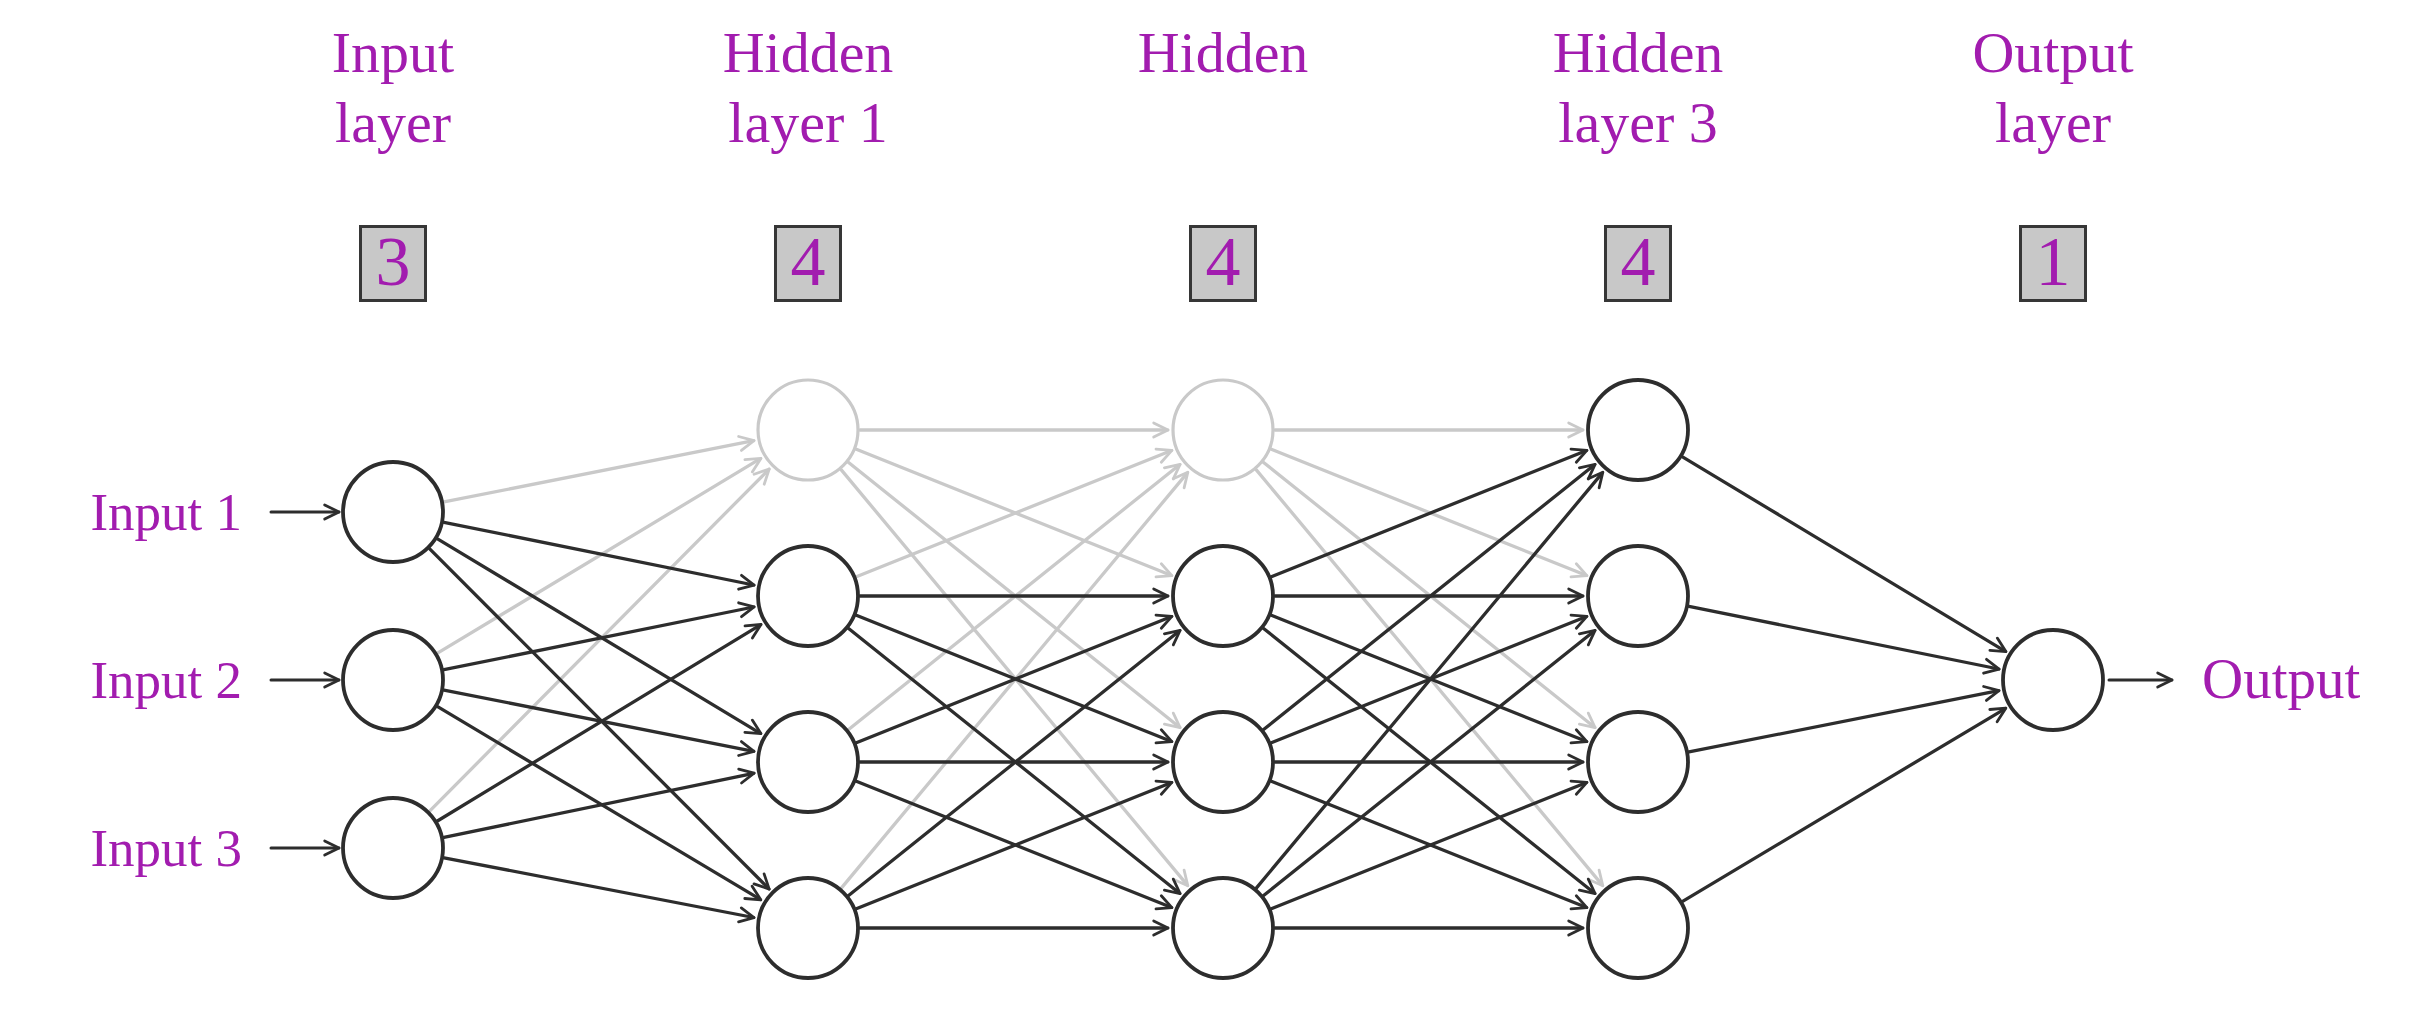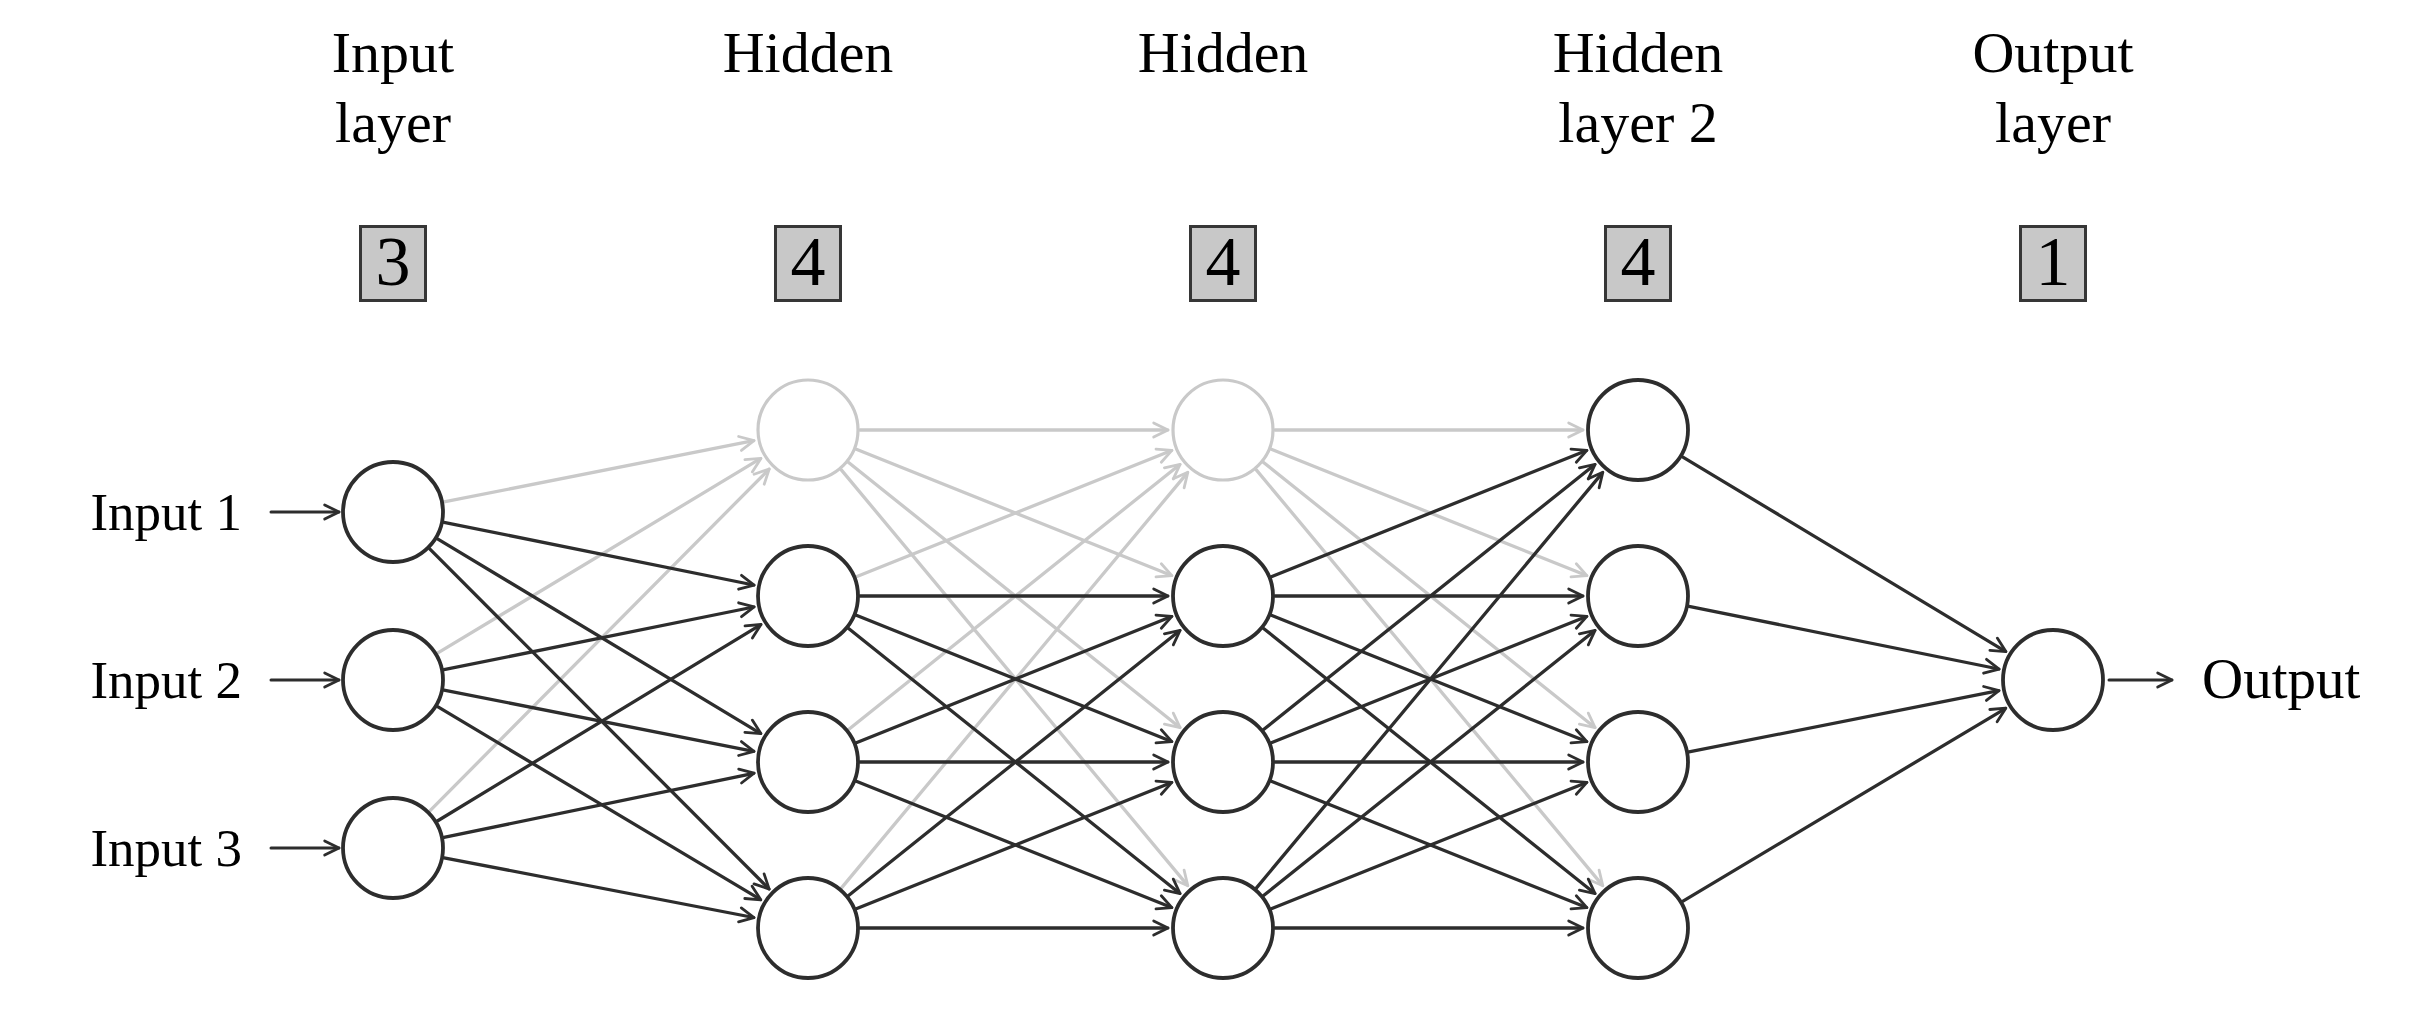--- a/index.html
+++ b/index.html
@@ -2,21 +2,21 @@
 <html><head>
 <meta charset="utf-8">
 <style>
   html,body{margin:0;padding:0;background:#ffffff;}
   .canvas{
     position:relative;
     width:2424px;height:1014px;
     background:#ffffff;
     overflow:hidden;
     font-family:"Liberation Serif","DejaVu Serif",serif;
-    color:#000000;
+    color:#a21caf;
   }
   .canvas svg{position:absolute;left:0;top:0;}
   .col-header{
     position:absolute;
     width:400px;
     top:18px;
     text-align:center;
     font-size:58px;
     line-height:70px;
     white-space:pre;
@@ -227,23 +227,23 @@
         <line x1="339.0" y1="848.0" x2="324.7" y2="840.9" stroke="#2d2d2d" stroke-width="2.8" stroke-linecap="round"></line>
       </g>
       <g>
         <line x1="2109.0" y1="680.0" x2="2169.0" y2="680.0" stroke="#2d2d2d" stroke-width="3" stroke-linecap="round"></line>
         <line x1="2172.0" y1="680.0" x2="2157.7" y2="687.1" stroke="#2d2d2d" stroke-width="2.8" stroke-linecap="round"></line>
         <line x1="2172.0" y1="680.0" x2="2157.7" y2="672.9" stroke="#2d2d2d" stroke-width="2.8" stroke-linecap="round"></line>
       </g>
     </svg>
 
   <div class="col-header" style="left: 193px;"><div>Input</div><div>layer</div></div>
-  <div class="col-header" style="left: 608px;"><div>Hidden</div></div>
+  <div class="col-header" style="left: 608px;"><div>Hidden</div><div>layer 1</div></div>
   <div class="col-header" style="left: 1023px;"><div>Hidden</div></div>
-  <div class="col-header" style="left: 1438px;"><div>Hidden</div><div>layer 2</div></div>
+  <div class="col-header" style="left: 1438px;"><div>Hidden</div><div>layer 3</div></div>
   <div class="col-header" style="left: 1853px;"><div>Output</div><div>layer</div></div>
 
   <div class="count-box" style="left: 359px; background: rgb(200, 200, 200); border: 3px solid rgb(54, 54, 54);">3</div>
   <div class="count-box" style="left: 774px; background: rgb(200, 200, 200); border: 3px solid rgb(54, 54, 54);">4</div>
   <div class="count-box" style="left: 1189px; background: rgb(200, 200, 200); border: 3px solid rgb(54, 54, 54);">4</div>
   <div class="count-box" style="left: 1604px; background: rgb(200, 200, 200); border: 3px solid rgb(54, 54, 54);">4</div>
   <div class="count-box" style="left: 2019px; background: rgb(200, 200, 200); border: 3px solid rgb(54, 54, 54);">1</div>
 
   <div class="io-label input-label" style="left: -38px; top: 477px;">Input 1</div>
   <div class="io-label input-label" style="left: -38px; top: 645px;">Input 2</div>

